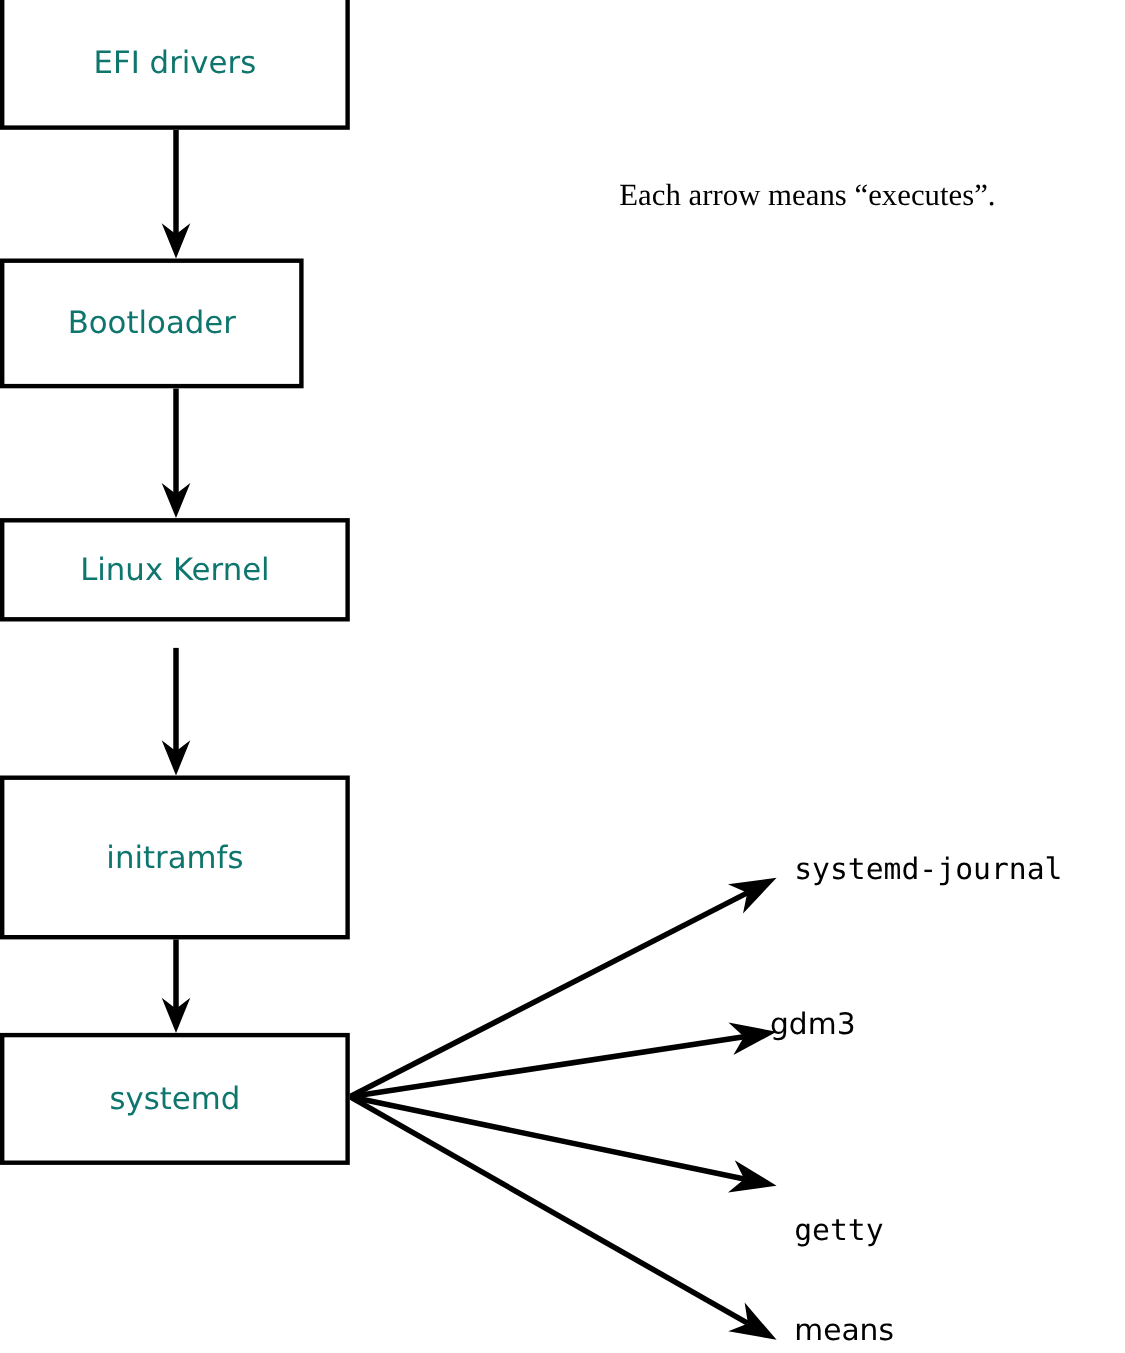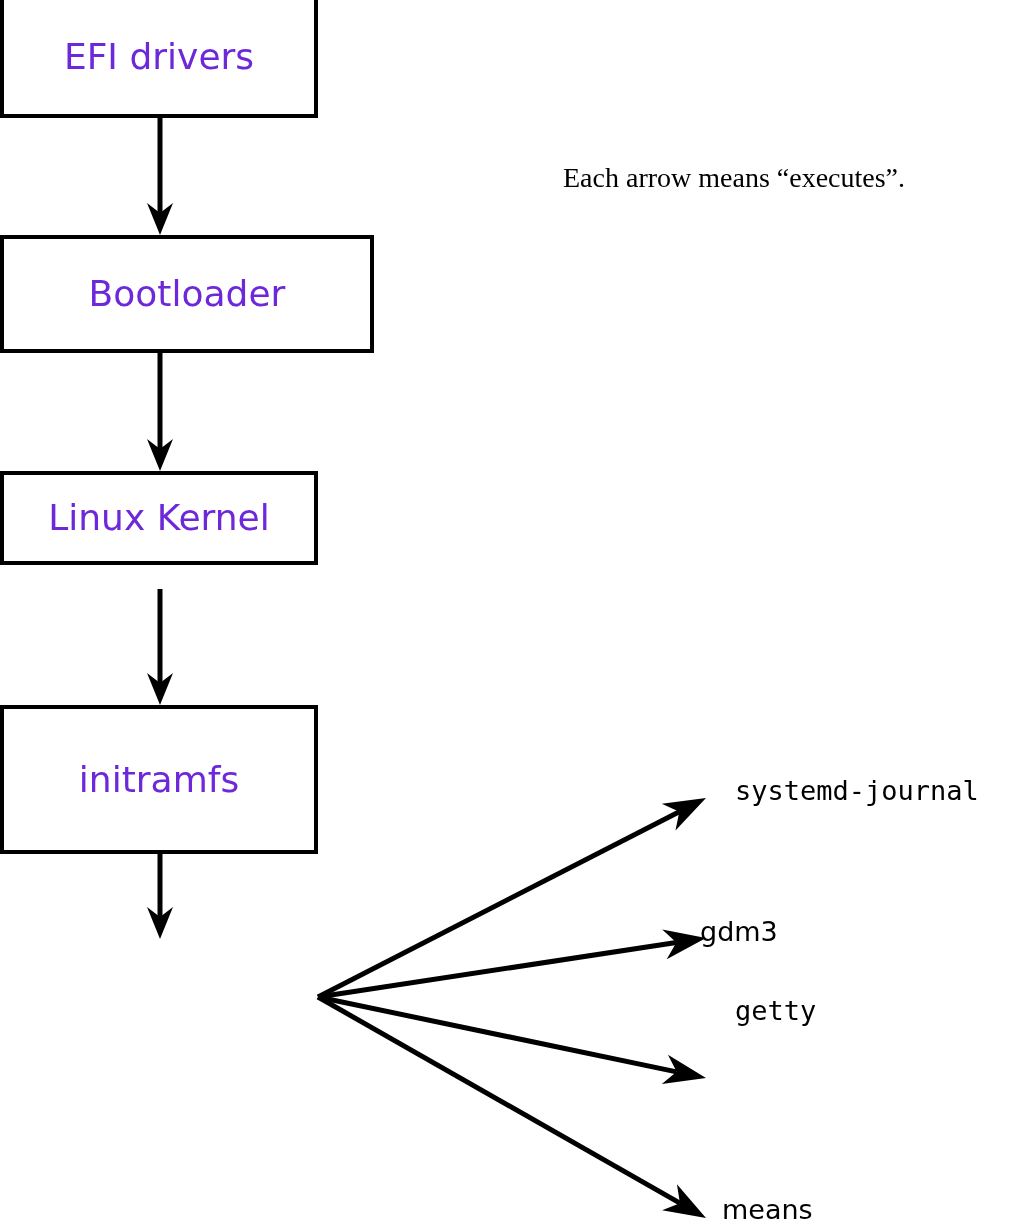--- a/index.html
+++ b/index.html
@@ -30,35 +30,34 @@
     position: absolute;
     box-sizing: border-box;
     background: #ffffff;
     border: 4px solid #000000;
     display: flex;
     align-items: center;
     justify-content: center;
   }
   .node-label {
     font-family: "DejaVu Sans", sans-serif;
-    font-size: 36px;
-    color: #6d28d9;
+    font-size: 28px;
+    color: #0f766e;
     line-height: 1;
     white-space: nowrap;
   }
   .leaf-label {
     position: absolute;
     font-size: 27px;
     color: #000000;
     line-height: 1;
     white-space: nowrap;
   }
   .leaf-label.mono {
     font-family: "DejaVu Sans Mono", monospace;
-    margin-left: 13px;
   }
   .leaf-label.sans {
     font-family: "DejaVu Sans", sans-serif;
   }
   .caption-text {
     position: absolute;
     font-family: Liberation Serif, serif;
     font-size: 28px;
     color: #000000;
     line-height: 1;
@@ -86,33 +85,36 @@
       <polygon points="706,1078 661.82,1084.10 676.63,1071.87 667.95,1054.73" fill="#000000"></polygon>
       <line x1="318" y1="997" x2="676.63" y2="1071.87" stroke="#000000" stroke-width="5" stroke-linecap="butt"></line>
       <polygon points="706,1218 662.08,1210.25 679.93,1203.15 676.93,1184.18" fill="#000000"></polygon>
       <line x1="318" y1="997" x2="679.93" y2="1203.15" stroke="#000000" stroke-width="5" stroke-linecap="butt"></line>
     </svg>
 
   <div class="node-box" style="left: 0px; top: -4px; width: 318px; height: 122px;">
     <span class="node-label">EFI drivers</span>
   </div>
 
-  <div class="node-box" style="left: 0px; top: 235px; width: 374px; height: 118px;">
+  <div class="node-box" style="left: 0px; top: 235px; width: 276px; height: 118px;">
     <span class="node-label">Bootloader</span>
   </div>
 
   <div class="node-box" style="left: 0px; top: 471px; width: 318px; height: 94px;">
     <span class="node-label">Linux Kernel</span>
   </div>
 
   <div class="node-box" style="left: 0px; top: 705px; width: 318px; height: 149px;">
     <span class="node-label">initramfs</span>
   </div>
 
+  <div class="node-box" style="left: 0px; top: 939px; width: 318px; height: 120px;">
+    <span class="node-label">systemd</span>
+  </div>
 
   <div class="leaf-label mono" style="left: 722px; top: 777px;">systemd-journal</div>
   <div class="leaf-label sans" style="left: 700px; top: 918px;">gdm3</div>
-  <div class="leaf-label mono" style="left: 722px; top: 997px;">getty</div>
+  <div class="leaf-label mono" style="left: 722px; top: 1105px;">getty</div>
   <div class="leaf-label sans" style="left: 722px; top: 1196px;">means</div>
 
   <div class="caption-text" style="left: 563px; top: 164px;">Each arrow means “executes”.</div>
 
 </div>
 
 </body></html>

